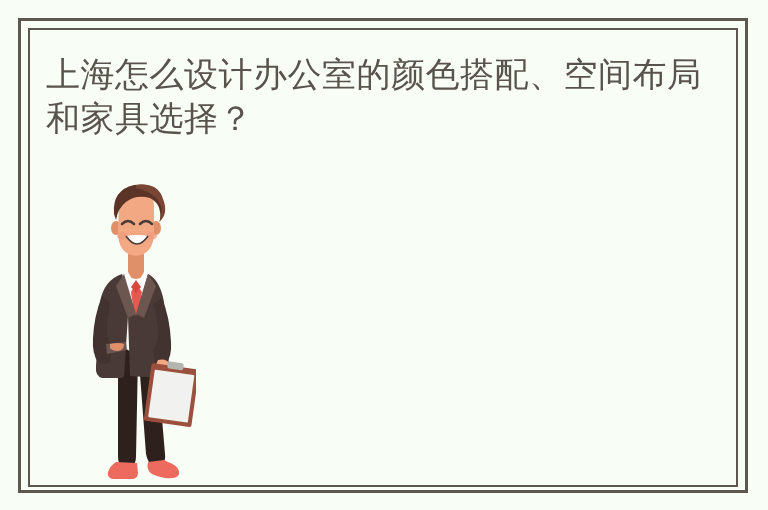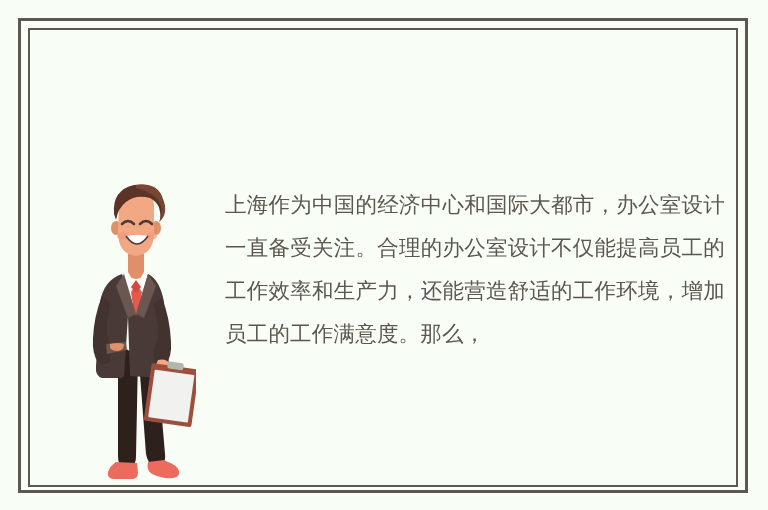--- a/index.html
+++ b/index.html
@@ -69,20 +69,21 @@
 </head>
 <body>
 
 <div id="page">
 
   <div class="frame-outer"></div>
   <div class="frame-inner"></div>
 
   <div class="content">
 
+    <div class="title">上海怎么设计办公室的颜色搭配、空间布局和家具选择？</div>
 
     <div class="illustration">
       <svg viewBox="0 0 120 310" xmlns="http://www.w3.org/2000/svg" aria-hidden="true">
 
         <path d="M42 168 L42 280 Q42 288 46 290 L56 290 Q60 288 60 280 L62 180 Z" fill="#2e201c"></path>
         <path d="M62 172 L70 278 Q72 288 77 289 L86 288 Q90 285 89 278 L80 172 Z" fill="#2e201c"></path>
 
         <path d="M40 286 Q34 290 32 296 Q31 302 37 303 L57 303 Q62 302 62 297 L61 287 Z" fill="#ec6a5e"></path>
         <path d="M72 286 Q70 294 76 298 Q86 303 97 302 Q104 301 103 295 Q101 289 92 286 L88 284 Z" fill="#ec6a5e"></path>
 
@@ -128,16 +129,15 @@
         <path d="M64 48 Q70 42 76 48" stroke="#4a3a37" stroke-width="2.5" fill="none" stroke-linecap="round"></path>
 
         <ellipse cx="46" cy="60" rx="5" ry="3.5" fill="#ef9a7e" opacity="0.75"></ellipse>
         <ellipse cx="76" cy="60" rx="5" ry="3.5" fill="#ef9a7e" opacity="0.75"></ellipse>
 
         <path d="M50 60 Q61 76 72 60 Q62 58 50 60 Z" fill="#ffffff"></path>
         <path d="M50 60 Q61 76 72 60" stroke="#4a3a37" stroke-width="1.6" fill="none"></path>
       </svg>
     </div>
 
-    <div class="body-text">上海作为中国的经济中心和国际大都市，办公室设计一直备受关注。合理的办公室设计不仅能提高员工的工作效率和生产力，还能营造舒适的工作环境，增加员工的工作满意度。那么，</div>
 
   </div>
 </div>
 
 </body></html>

